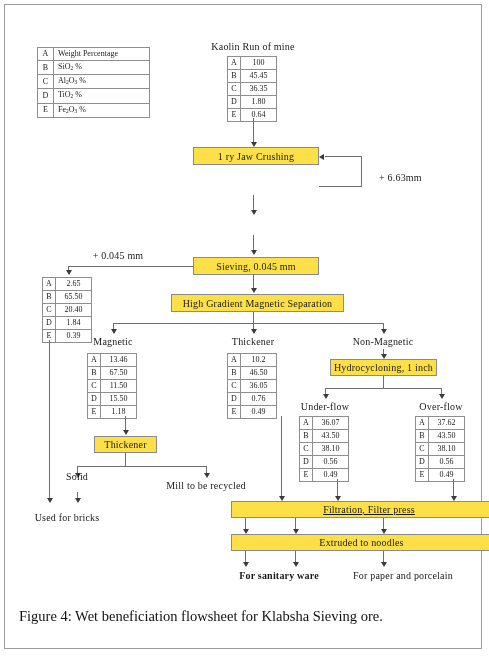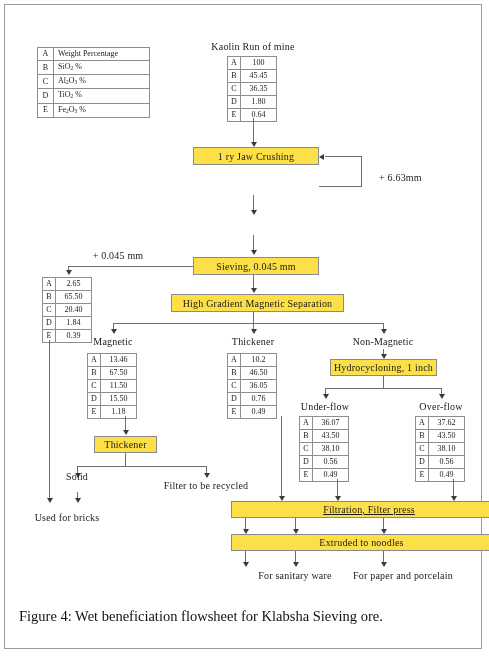--- a/index.html
+++ b/index.html
@@ -246,21 +246,21 @@
   <div class="arrowD" style="left:120.5px; top:425px;"></div>
   <div class="pbox" style="left:89px; top:431px; width:63px; height:17px;">Thickener</div>
 
   <div class="vline" style="left:120px; top:448px; height:13px;"></div>
   <div class="hline" style="left:72px; top:461px; width:129px;"></div>
   <div class="vline" style="left:72px; top:461px; height:9px;"></div>
   <div class="arrowD" style="left:72.5px; top:468px;"></div>
   <div class="vline" style="left:201px; top:461px; height:9px;"></div>
   <div class="arrowD" style="left:201.5px; top:468px;"></div>
   <div class="lbl c" style="left:72px; top:466px;">Solid</div>
-  <div class="lbl c" style="left:201px; top:475px;">Filter to be recycled</div>
+  <div class="lbl c" style="left:201px; top:475px;">Mill to be recycled</div>
 
   <div class="vline" style="left:72px; top:487px; height:9px;"></div>
   <div class="arrowD" style="left:72.5px; top:493px;"></div>
 
   <div class="lbl c" style="left:248px; top:331px;">Thickener</div>
   <table class="dtable" style="left:222px; top:348px;">
     <tbody>
           <tr>
             <td class="k">A</td>
             <td class="v">10.2</td>
@@ -366,19 +366,19 @@
 
   <div class="pbox" style="left:226px; top:529px; width:261px; height:17px;">Extruded to noodles</div>
 
   <div class="vline" style="left:240px; top:546px; height:13px;"></div>
   <div class="arrowD" style="left:240.5px; top:557px;"></div>
   <div class="vline" style="left:290px; top:546px; height:13px;"></div>
   <div class="arrowD" style="left:290.5px; top:557px;"></div>
   <div class="vline" style="left:378px; top:546px; height:13px;"></div>
   <div class="arrowD" style="left:378.5px; top:557px;"></div>
 
-  <div class="lbl c" style="left:290px; top:565px;">For sanitary ware</div>
+  <div class="lbl c" style="left:274px; top:565px;font-weight:bold;">For sanitary ware</div>
   <div class="lbl c" style="left:398px; top:565px;">For paper and porcelain</div>
 
   <div id="caption">Figure 4: Wet beneficiation flowsheet for Klabsha Sieving ore.</div>
 
  </div>
 </div>
 
 </body></html>

